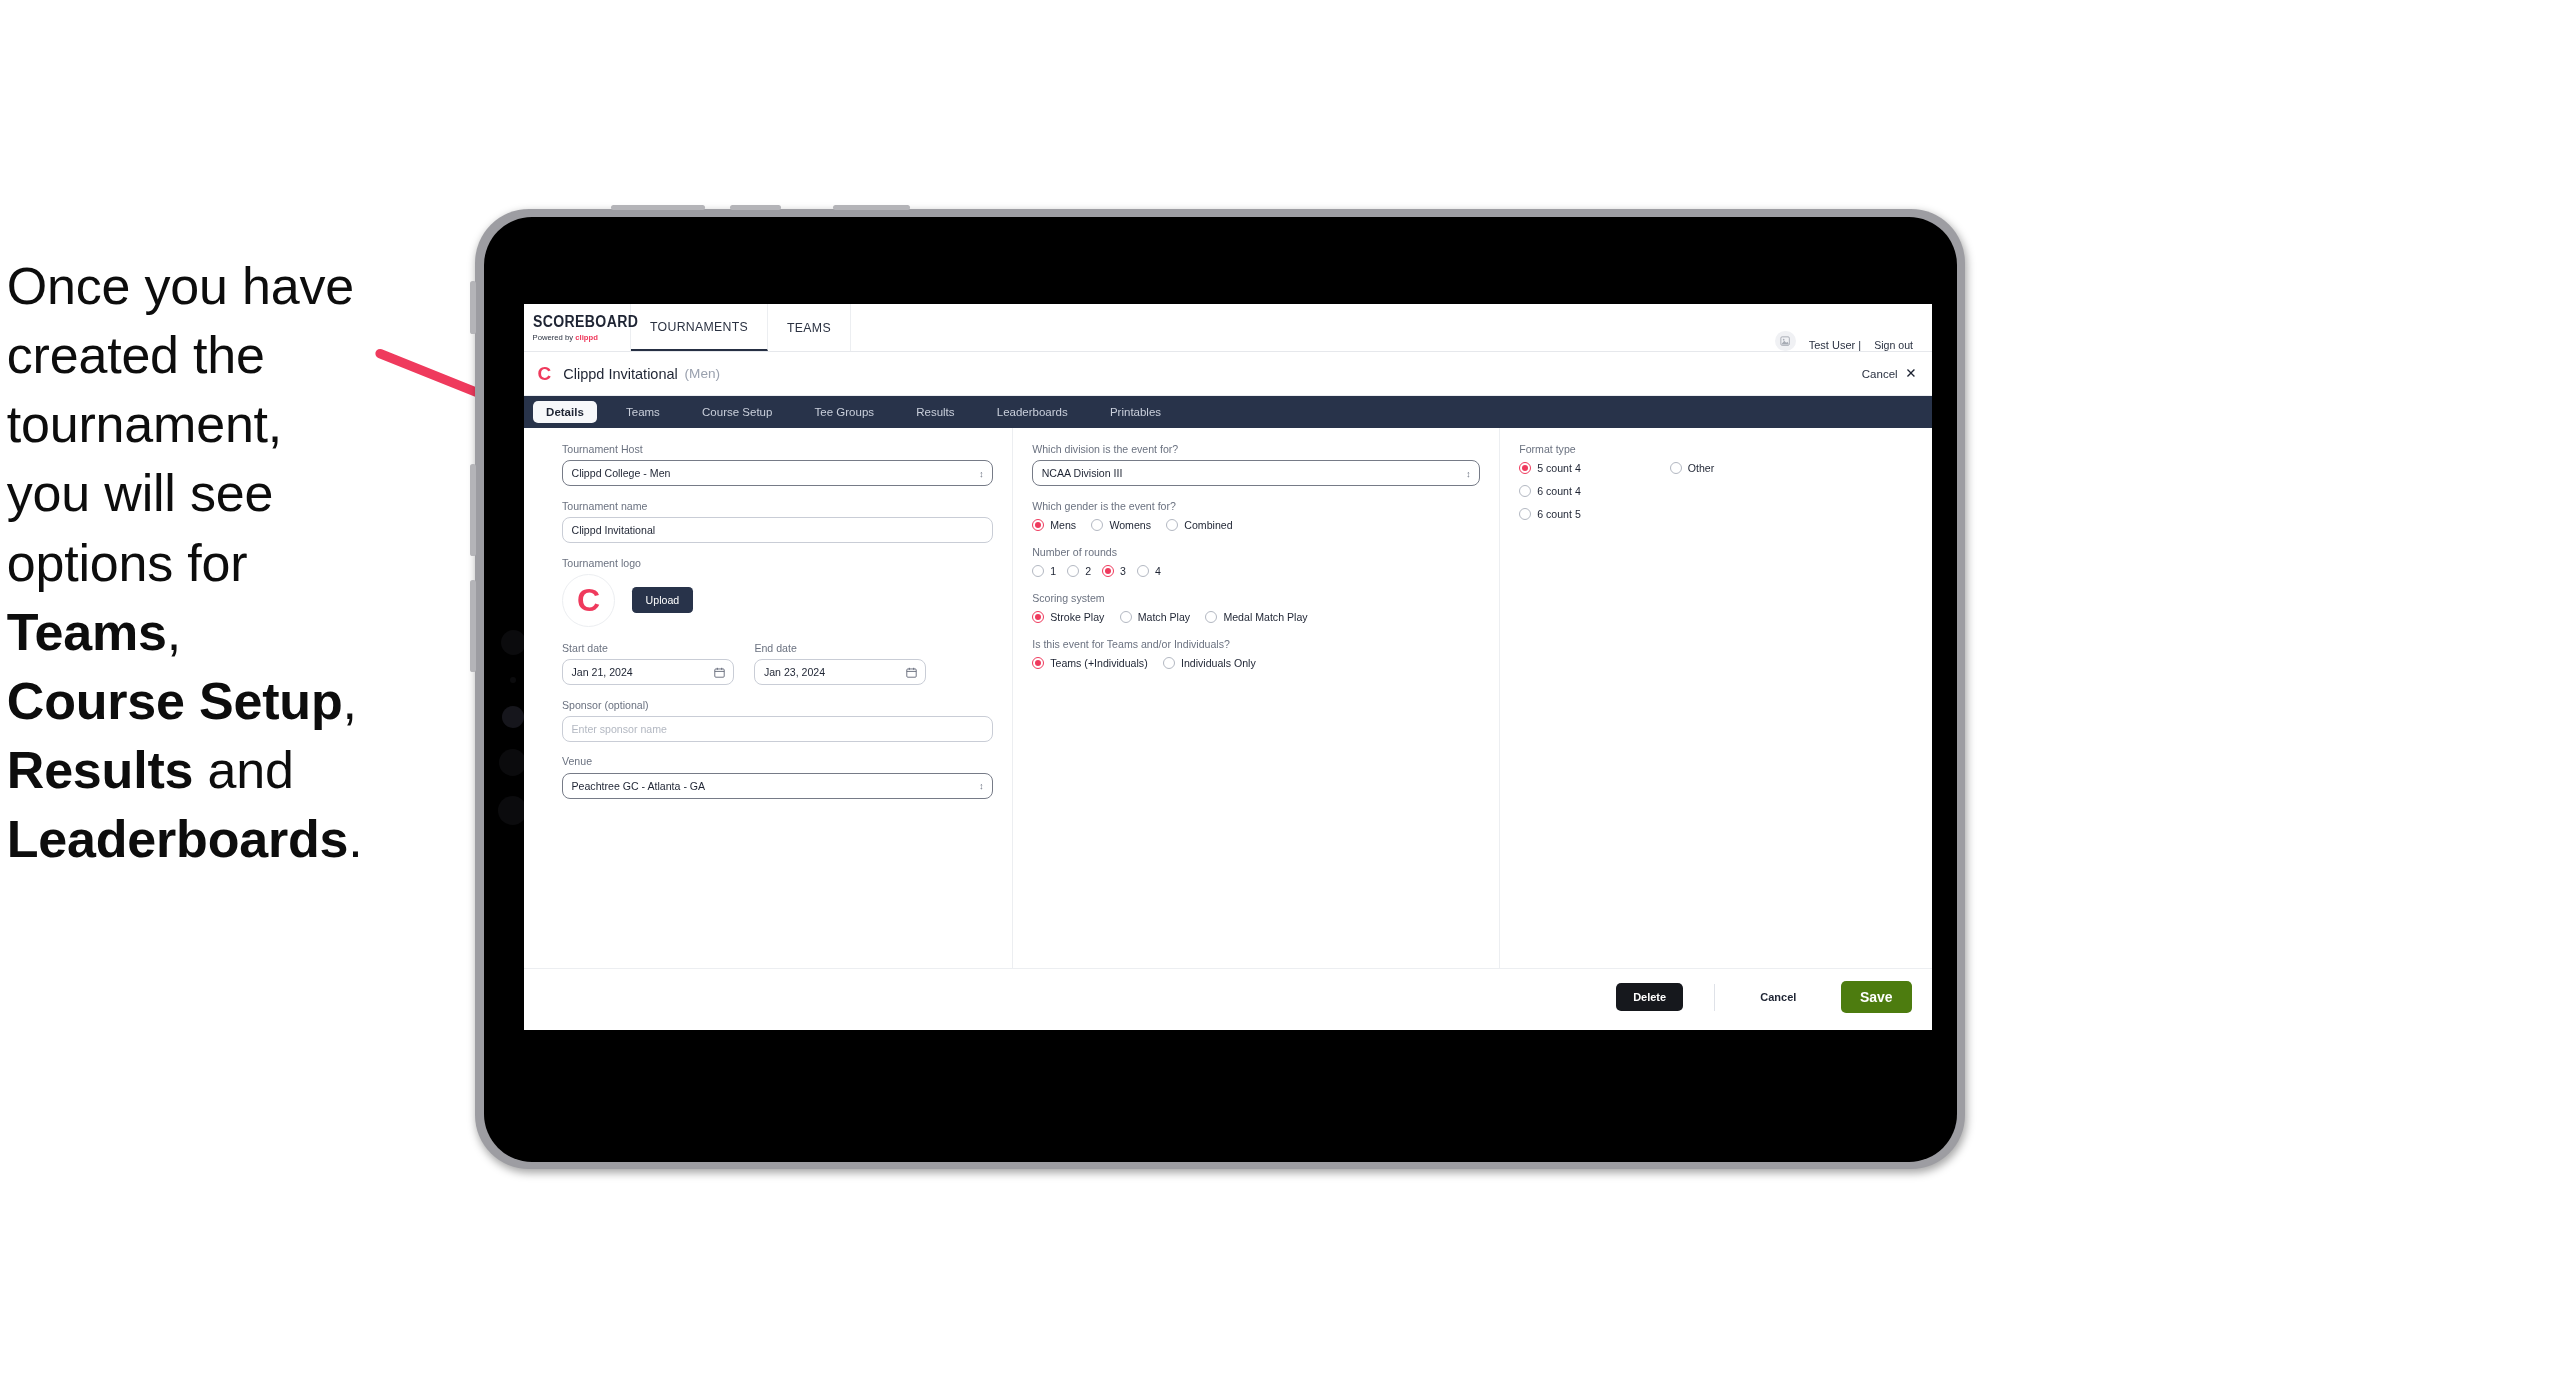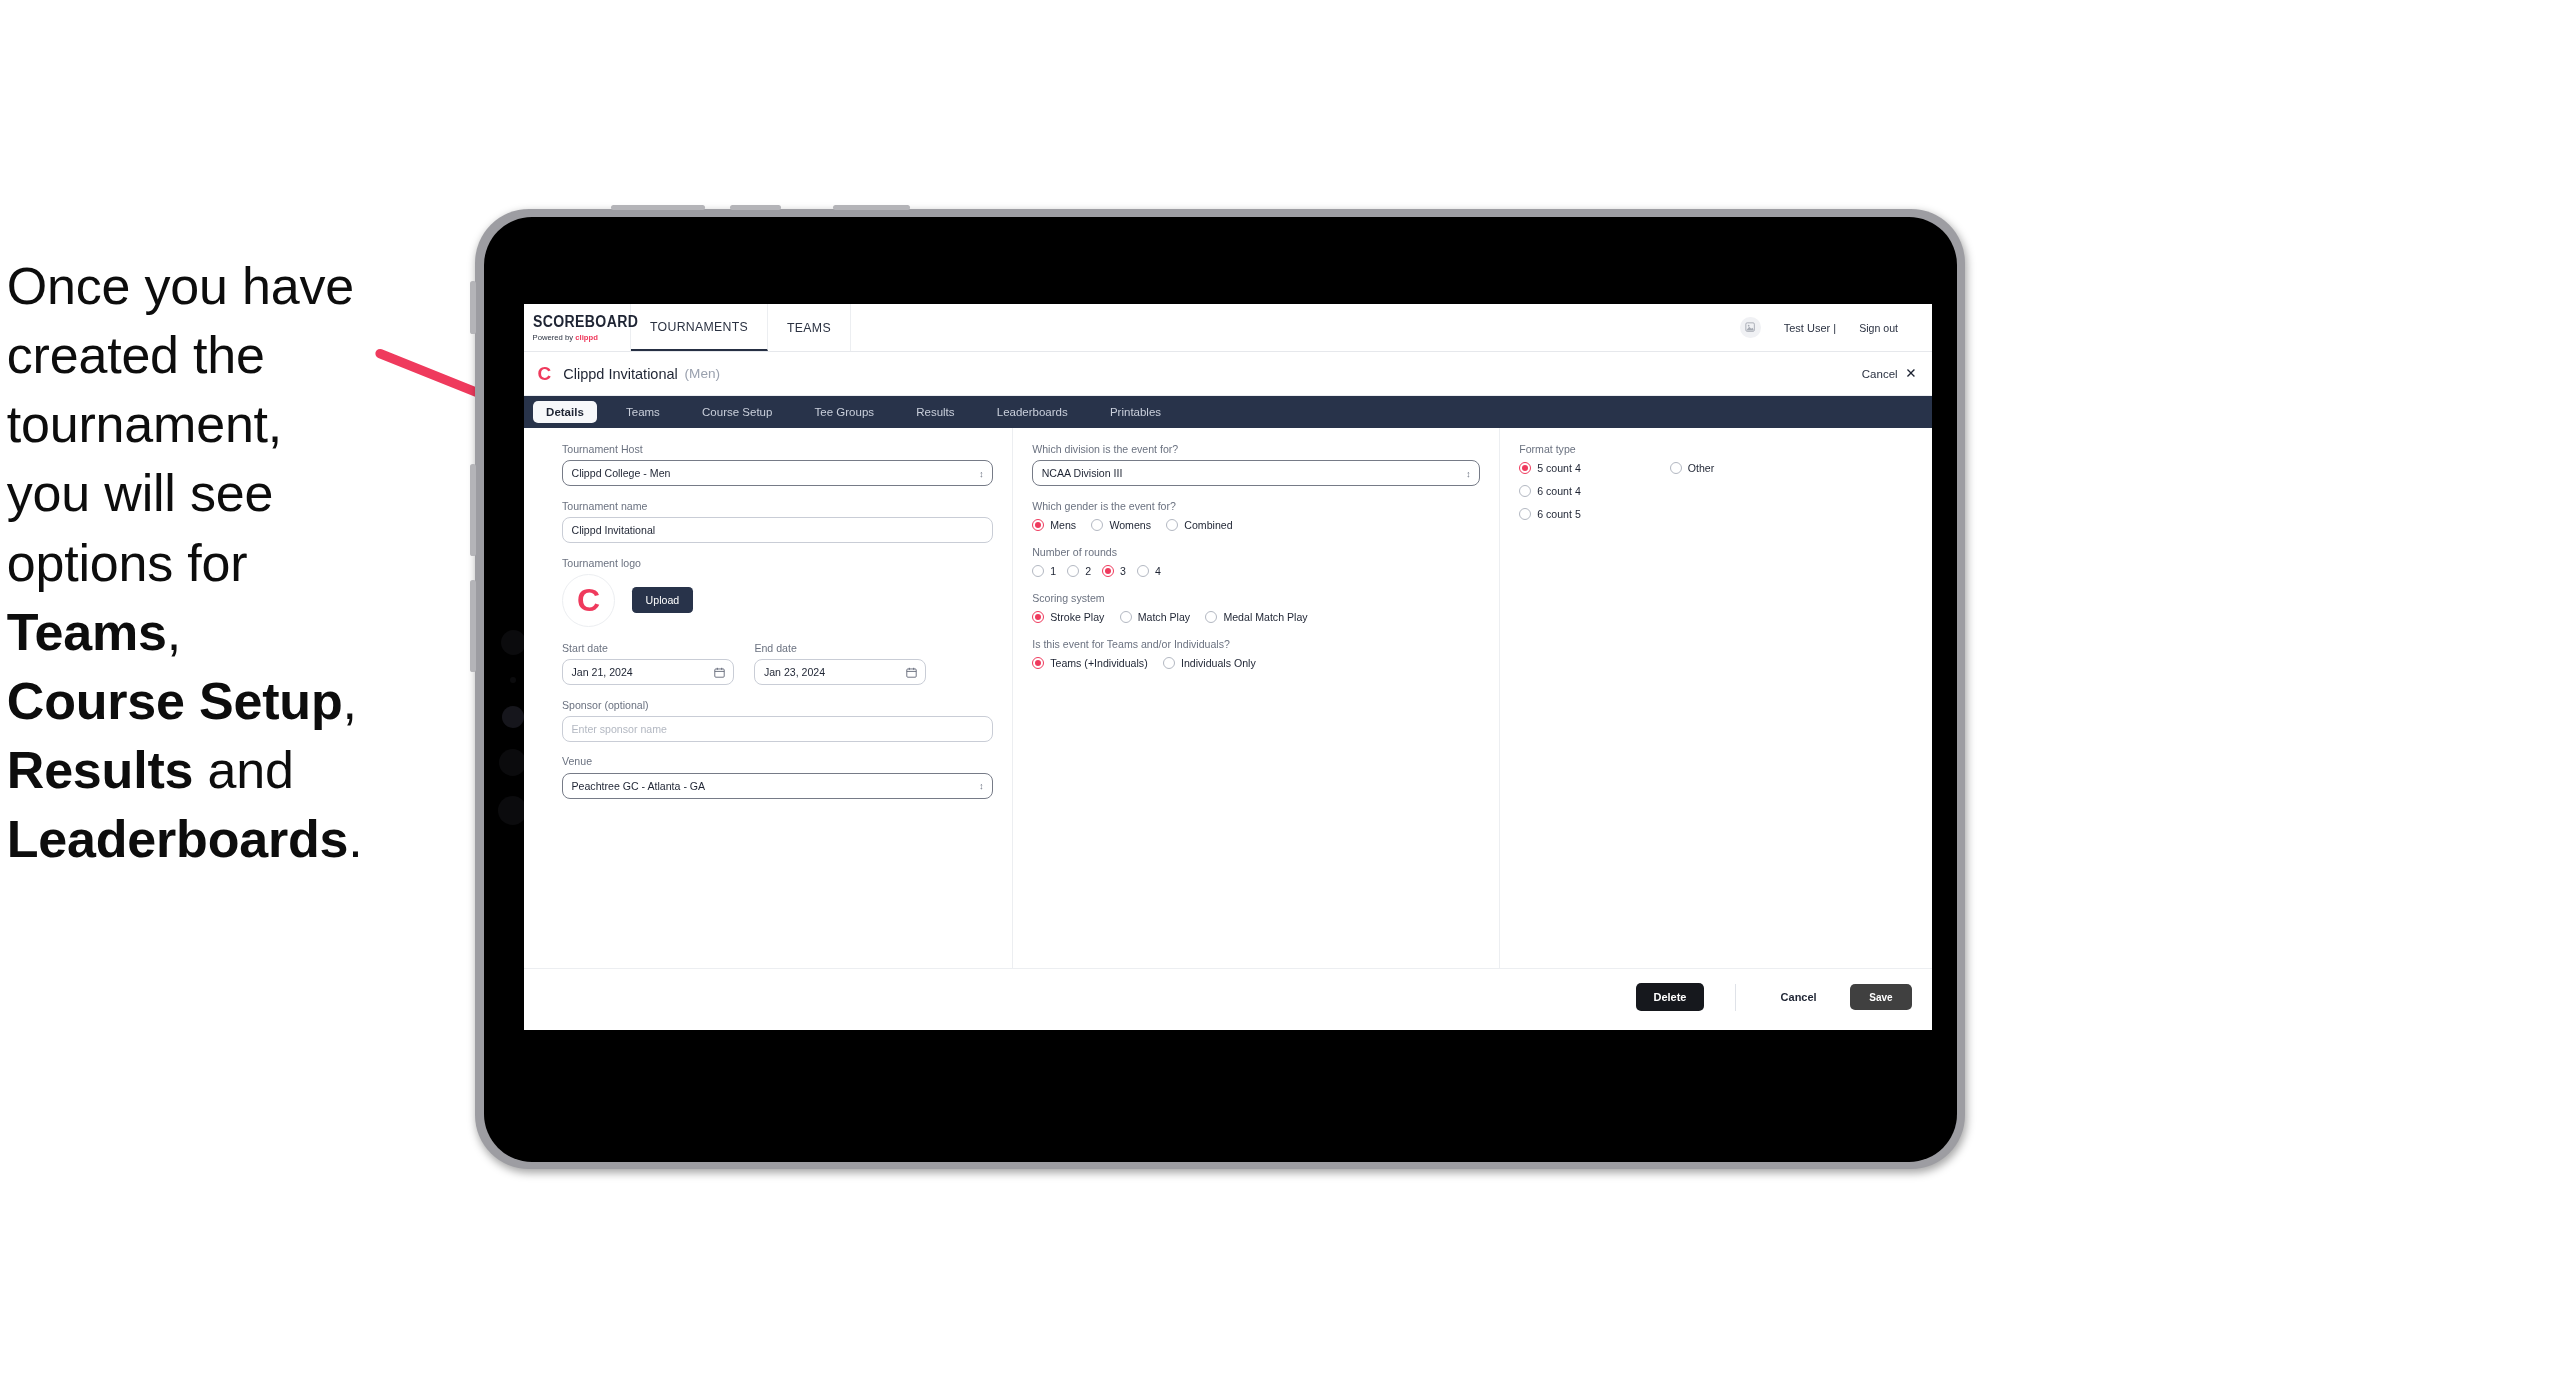--- a/index.html
+++ b/index.html
@@ -109,23 +109,23 @@
     font-size: 12.3px;
     color: #2b3242;
     letter-spacing: 0.3px;
     border-right: 0.9px solid #eceef1;
     cursor: pointer;
   }
   .top-nav-item.active { border-bottom: 2.6px solid #262f43; }
 
   .header-right {
     margin-left: auto;
-    display: flex; align-items: center;
-    padding-right: 34px;
-    gap: 23px;
+    display: flex; align-items: flex-end;
+    padding-right: 19px;
+    gap: 13px;
   }
   .avatar {
     width: 20.4px; height: 20.4px; border-radius: 50%;
     background: #f0f1f4;
     display: flex; align-items: center; justify-content: center;
   }
   .avatar svg { opacity: 0.55; }
   .user-name { font-size: 11px; color: #2b3242; }
   .sign-out { font-size: 10.6px; color: #2b3242; cursor: pointer; }
 
@@ -262,24 +262,24 @@
     font-size: 11px; font-weight: 600;
     padding: 7.7px 17px; border-radius: 5.1px; border: none; cursor: pointer;
   }
   .vdiv { width: 0.9px; height: 27px; background: #dfe2e8; margin: 0 15.3px; }
   .btn-cancel {
     background: transparent; color: #1e2433;
     font-size: 11px; font-weight: 600;
     padding: 7.7px 13.6px; border: none; cursor: pointer;
   }
   .btn-save {
-    background: #404040; color: #fff;
-    font-size: 10px; font-weight: 600;
+    background: #4d7c0f; color: #fff;
+    font-size: 14px; font-weight: 600;
     padding: 7.7px 19px; border-radius: 5.1px; border: none; cursor: pointer;
-    margin-left: 4px;
+    margin-left: 15px;
   }
 </style>
 </head>
 <body>
 
 <div class="page">
 
   <div class="annotation">
     <div>Once you have</div>
     <div>created the</div>

